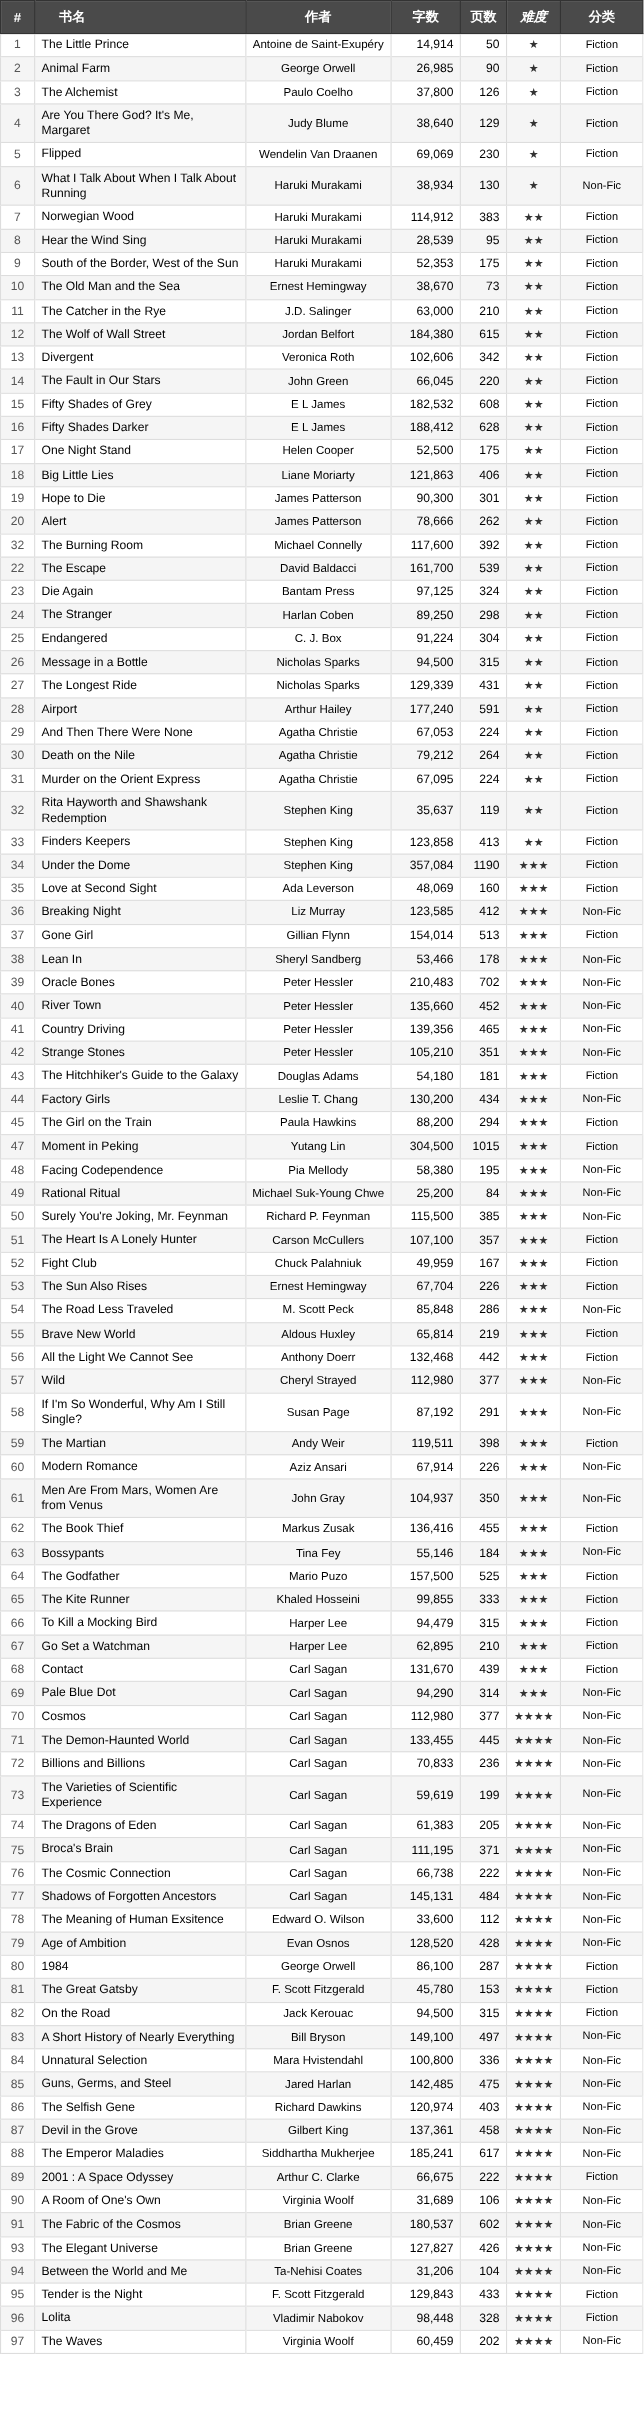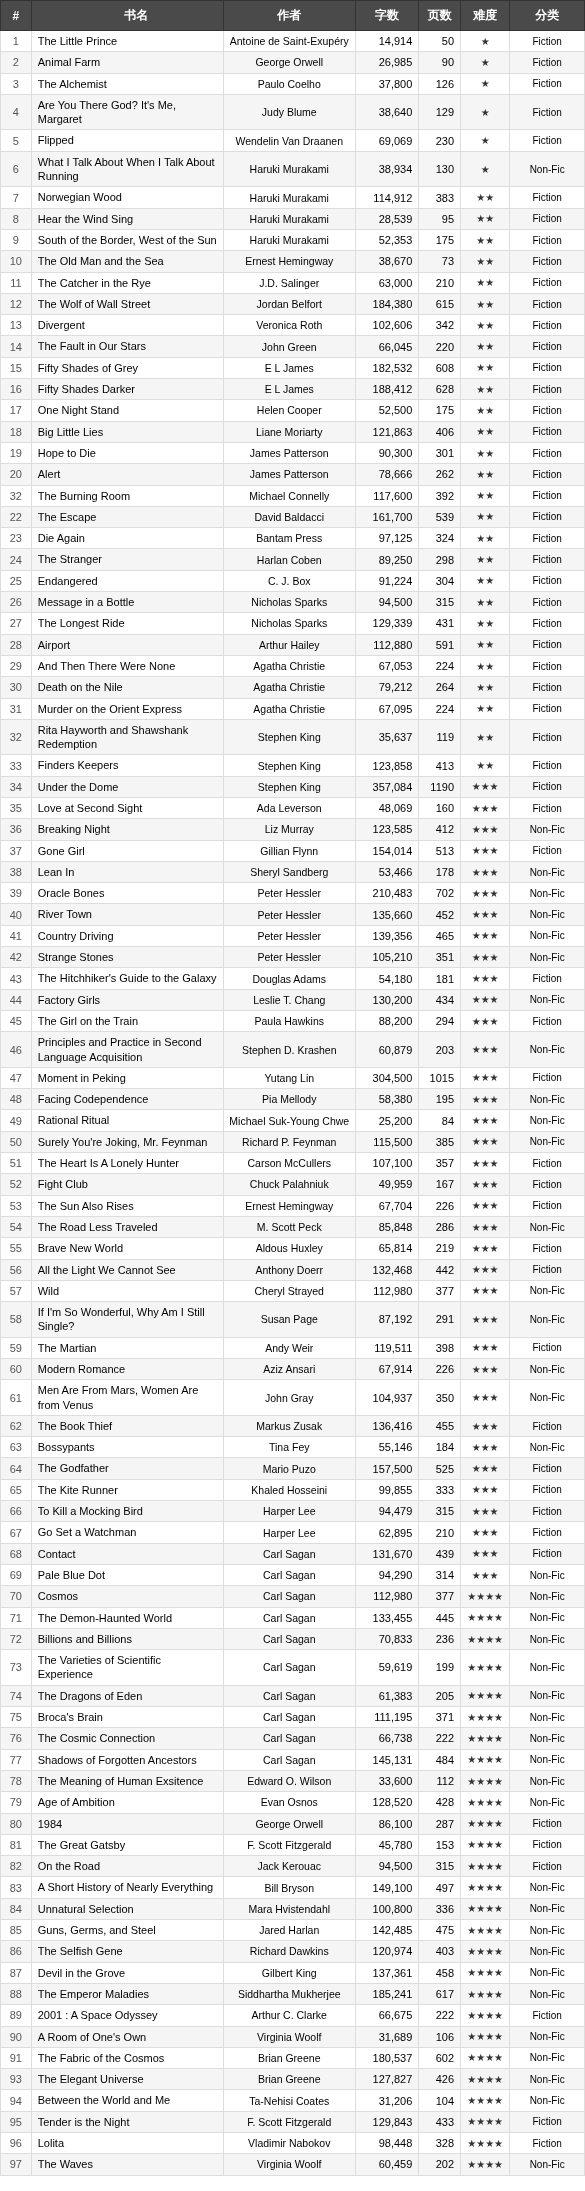--- a/index.html
+++ b/index.html
@@ -18,25 +18,25 @@
       color: #fff;
     }
     thead th {
       padding: 6px 4px;
       text-align: center;
       font-size: 12px;
       font-weight: bold;
       border: 1px solid #333;
     }
     thead th:nth-child(1) { width: 28px; }
-    thead th:nth-child(2) { width: 175px; text-align: center; padding-left: 22px; }
+    thead th:nth-child(2) { width: 175px; text-align: left; padding-left: 22px; }
     thead th:nth-child(3) { width: 120px; }
     thead th:nth-child(4) { width: 58px; }
     thead th:nth-child(5) { width: 38px; font-family: Liberation Mono, monospace; }
-    thead th:nth-child(6) { width: 38px; }
+    thead th:nth-child(6) { width: 38px; font-style: italic; }
     thead th:nth-child(7) { width: 68px; }
 
     tbody tr {
       border-bottom: 1px solid #ddd;
     }
     tbody tr:nth-child(even) {
       background: #f5f5f5;
     }
     tbody tr:nth-child(odd) {
       background: #fff;
@@ -333,21 +333,21 @@
         <td class="col-author">Nicholas Sparks</td>
         <td class="col-words">129,339</td>
         <td class="col-pages">431</td>
         <td class="col-diff stars">★★</td>
         <td class="col-genre">Fiction</td>
       </tr>
       <tr>
         <td class="col-num">28</td>
         <td class="col-title">Airport</td>
         <td class="col-author">Arthur Hailey</td>
-        <td class="col-words">112,880</td>
+        <td class="col-words">177,240</td>
         <td class="col-pages">591</td>
         <td class="col-diff stars">★★</td>
         <td class="col-genre">Fiction</td>
       </tr>
       <tr>
         <td class="col-num">29</td>
         <td class="col-title">And Then There Were None</td>
         <td class="col-author">Agatha Christie</td>
         <td class="col-words">67,053</td>
         <td class="col-pages">224</td>
@@ -492,29 +492,20 @@
       <tr>
         <td class="col-num">45</td>
         <td class="col-title">The Girl on the Train</td>
         <td class="col-author">Paula Hawkins</td>
         <td class="col-words">88,200</td>
         <td class="col-pages">294</td>
         <td class="col-diff stars">★★★</td>
         <td class="col-genre">Fiction</td>
       </tr>
       <tr>
-        <td class="col-num">46</td>
-        <td class="col-title">Principles and Practice in Second Language Acquisition</td>
-        <td class="col-author">Stephen D. Krashen</td>
-        <td class="col-words">60,879</td>
-        <td class="col-pages">203</td>
-        <td class="col-diff stars">★★★</td>
-        <td class="col-genre">Non-Fic</td>
-      </tr>
-      <tr>
         <td class="col-num">47</td>
         <td class="col-title">Moment in Peking</td>
         <td class="col-author">Yutang Lin</td>
         <td class="col-words">304,500</td>
         <td class="col-pages">1015</td>
         <td class="col-diff stars">★★★</td>
         <td class="col-genre">Fiction</td>
       </tr>
       <tr>
         <td class="col-num">48</td>

